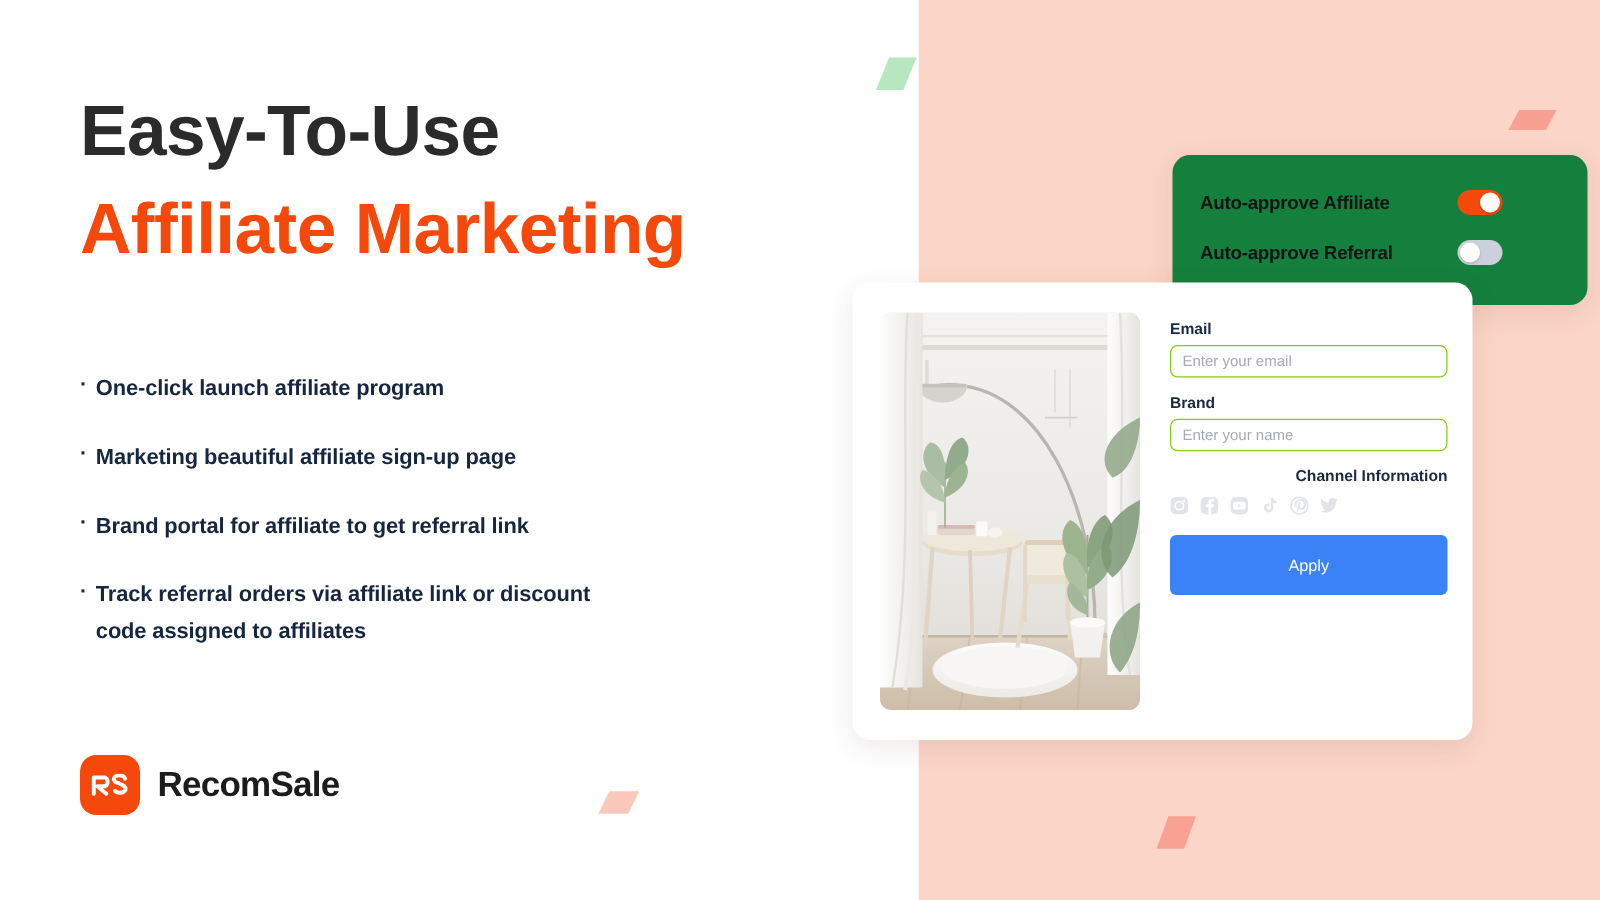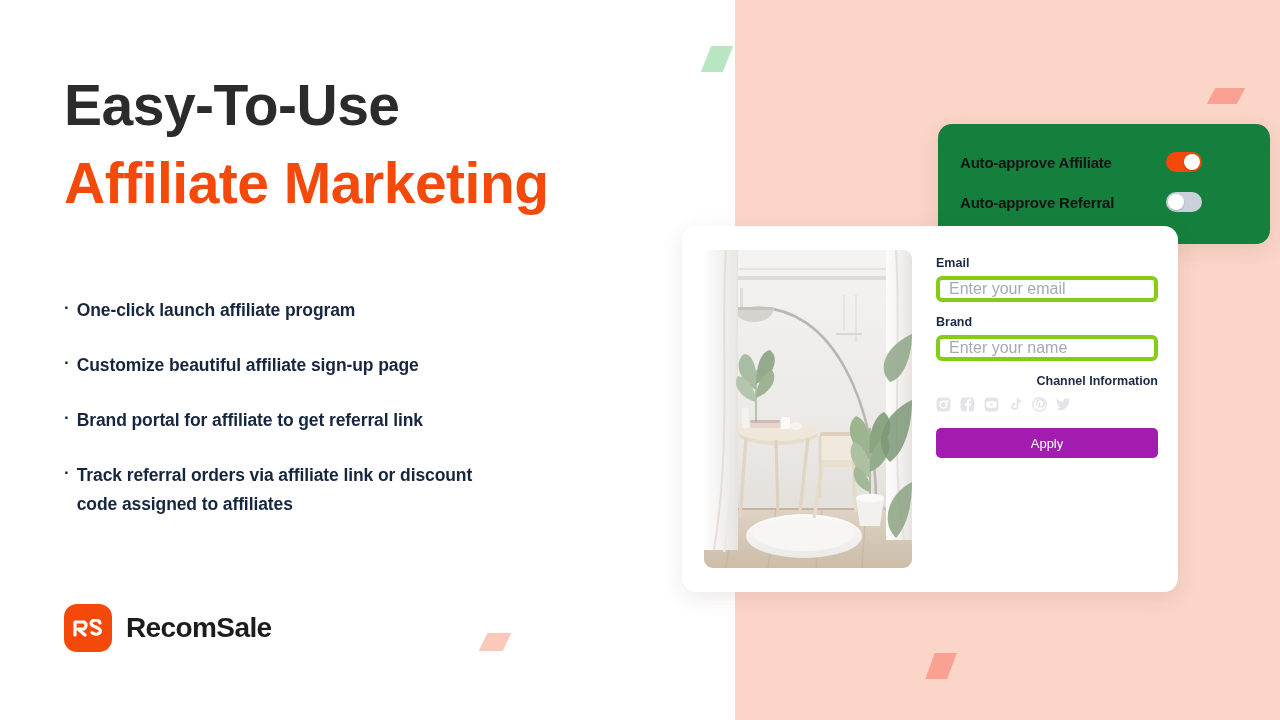--- a/index.html
+++ b/index.html
@@ -132,39 +132,39 @@
   }
   .form-title{
     font-size:18.5px;font-weight:bold;color:#16263f;line-height:1.32;
     letter-spacing:-0.35px;margin:0 0 16px 0;
   }
   .field-label{
     font-size:12.5px;font-weight:bold;color:#1b2a43;margin-bottom:6px;
   }
   .field-input{
     width:100%;height:26px;box-sizing:border-box;
-    border:4px solid #84cc16;border-radius:6px;
+    border:1px solid #84cc16;border-radius:6px;
     background:#ffffff;
     font-family:"Liberation Sans", sans-serif;
-    font-size:16px;color:#4a4a4a;
+    font-size:12px;color:#4a4a4a;
     padding:0 9px;outline:none;
     margin-bottom:13px;
   }
   .field-input::placeholder{color:#a5a9b3;}
   .channel-label{
     font-size:12.5px;font-weight:bold;color:#1b2a43;margin-bottom:9px;text-align:right;
   }
   .socials{
     display:flex;align-items:center;gap:9px;margin-bottom:16px;
   }
   .social{width:15px;height:15px;flex:none;}
   .social svg{display:block;}
   .apply-btn{
-    width:100%;height:30px;border:none;border-radius:5px;
-    background:#a21caf;color:#ffffff;
+    width:100%;height:48px;border:none;border-radius:5px;
+    background:#3b82f6;color:#ffffff;
     font-family:"Liberation Sans", sans-serif;
     font-size:13px;cursor:pointer;
     display:flex;align-items:center;justify-content:center;
   }
 </style>
 </head>
 <body>
 
 <div class="peach-panel"></div>
 <div class="deco deco-green"></div>
@@ -179,21 +179,21 @@
     <h1 class="headline-line2">Affiliate Marketing</h1>
   </div>
 
   <div class="bullets">
     <div class="bullet">
       <span class="bullet-mark">·</span>
       <span class="bullet-text">One-click launch affiliate program</span>
     </div>
     <div class="bullet">
       <span class="bullet-mark">·</span>
-      <span class="bullet-text">Customize beautiful affiliate sign-up page</span>
+      <span class="bullet-text">Marketing beautiful affiliate sign-up page</span>
     </div>
     <div class="bullet">
       <span class="bullet-mark">·</span>
       <span class="bullet-text">Brand portal for affiliate to get referral link</span>
     </div>
     <div class="bullet">
       <span class="bullet-mark">·</span>
       <span class="bullet-text" style="max-width:430px">Track referral orders via affiliate link or discount code assigned to affiliates</span>
     </div>
   </div>

